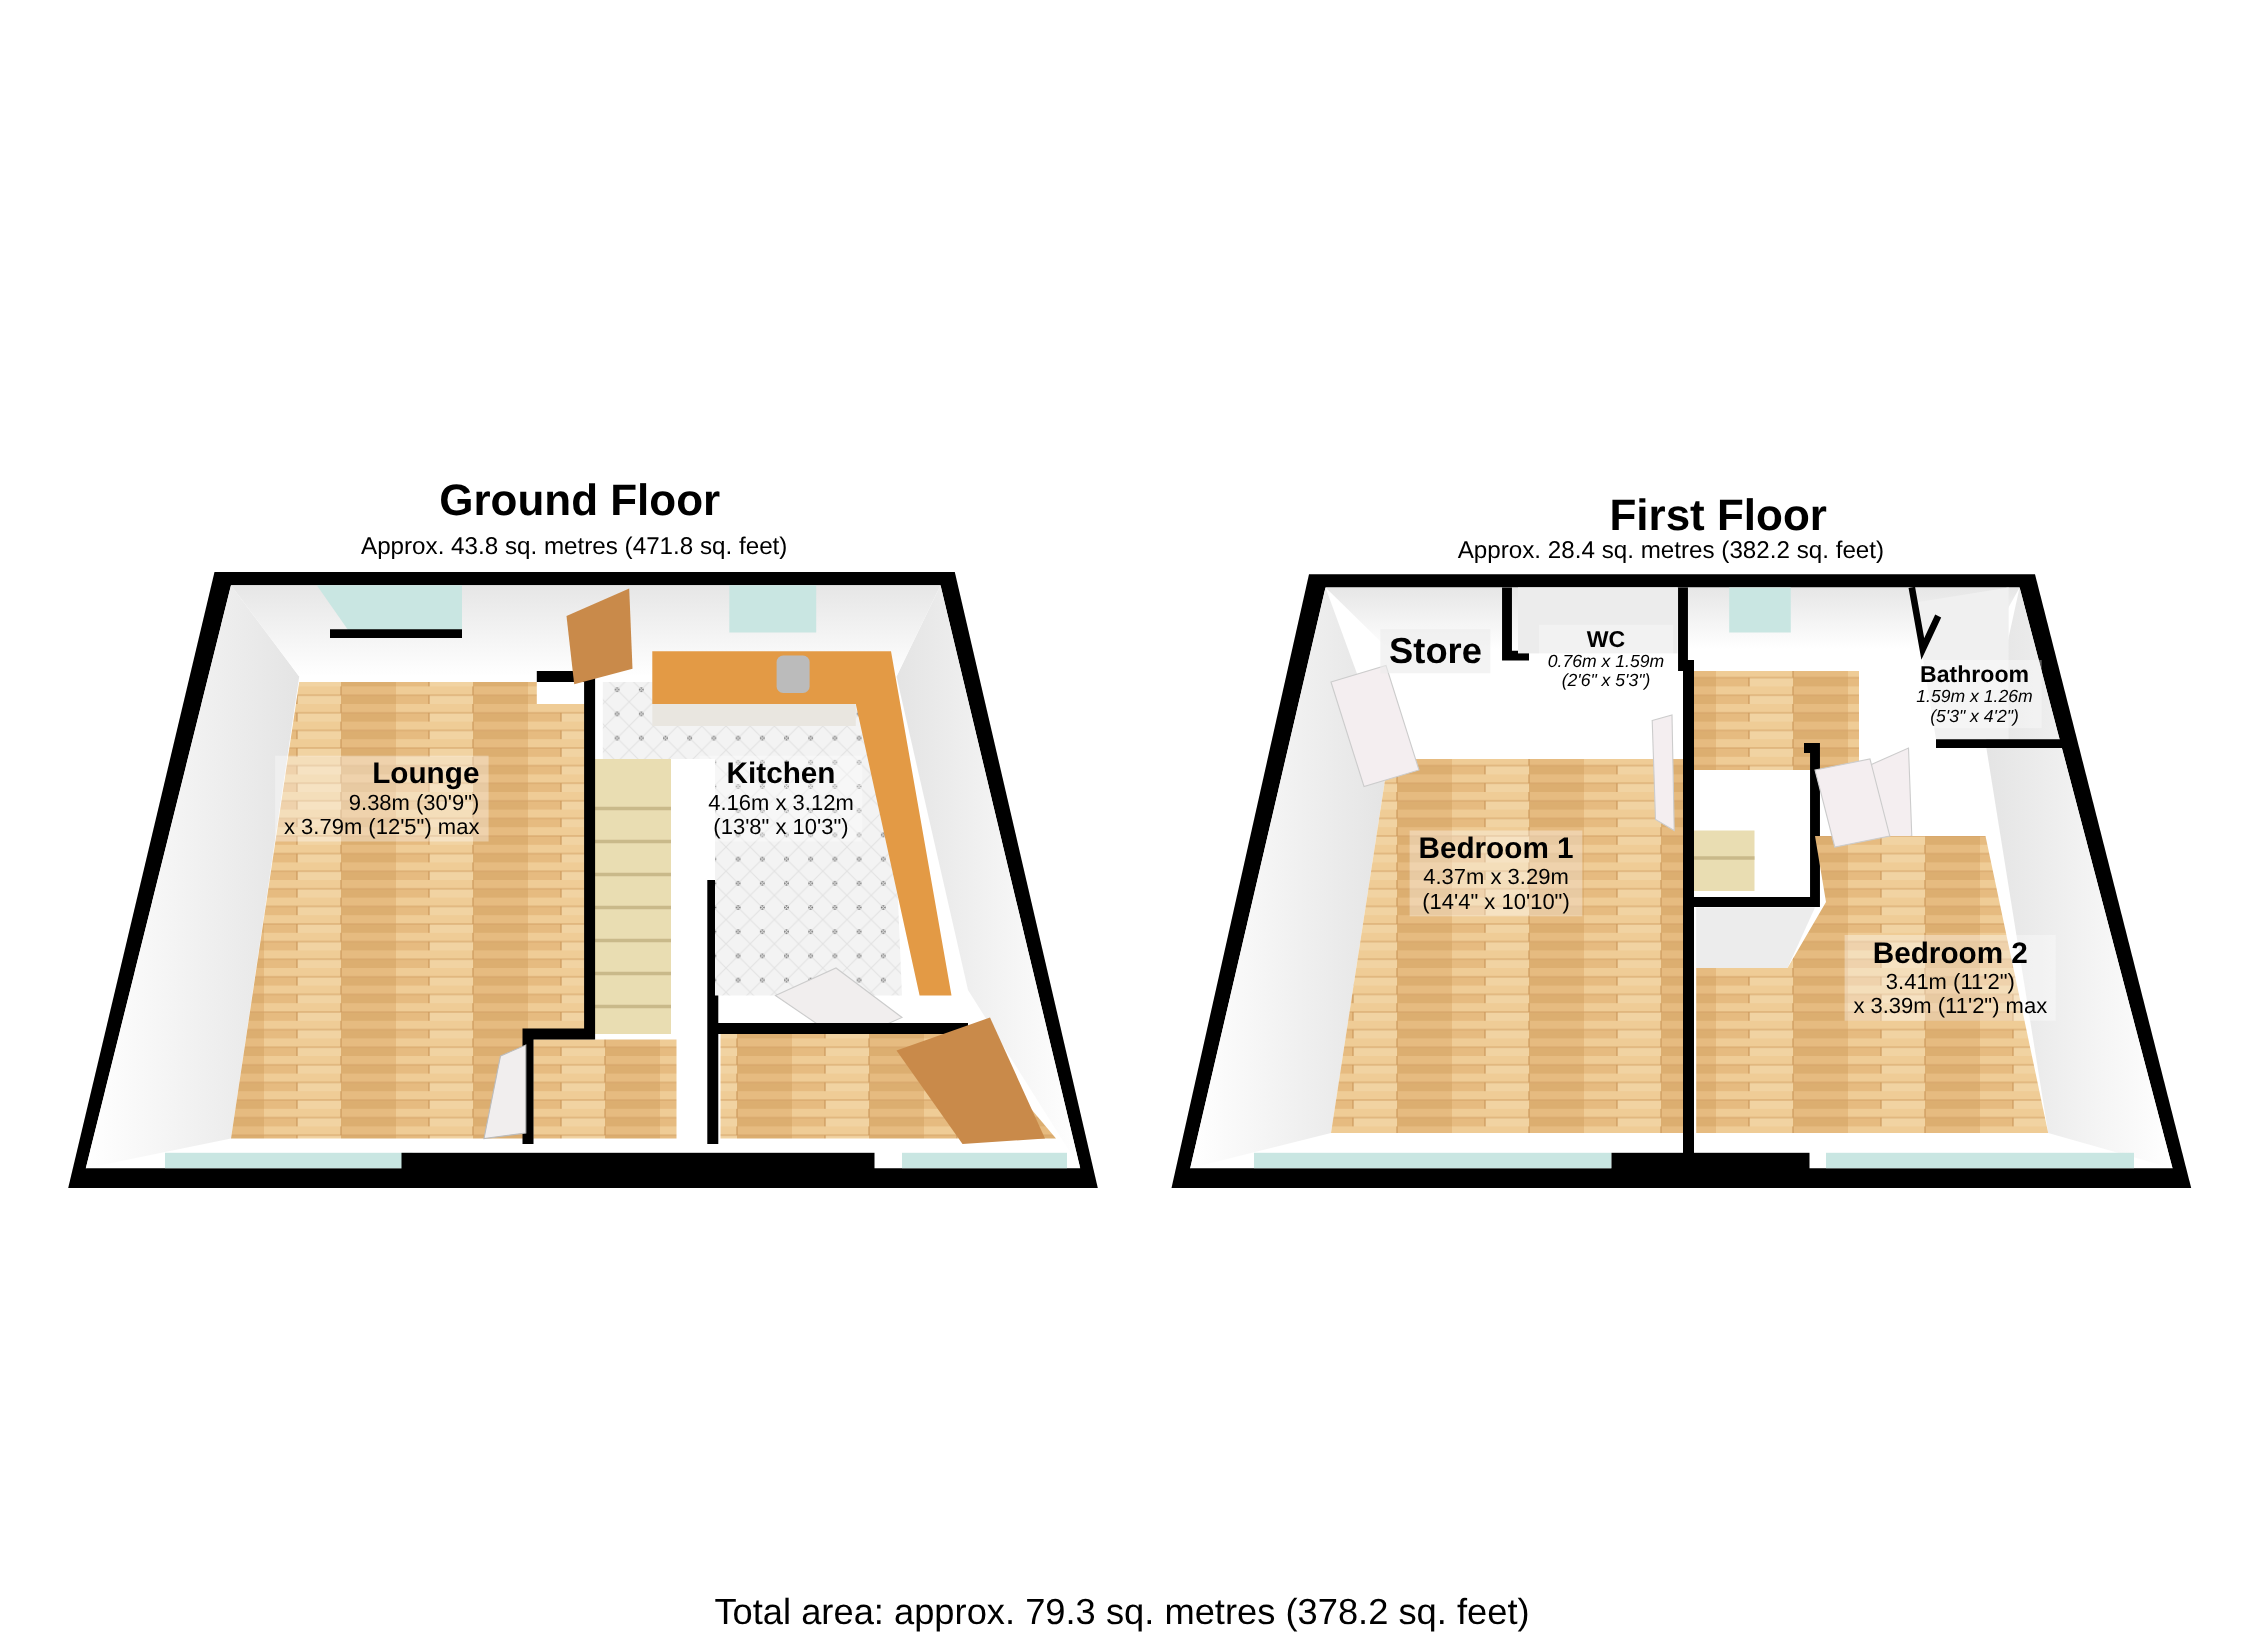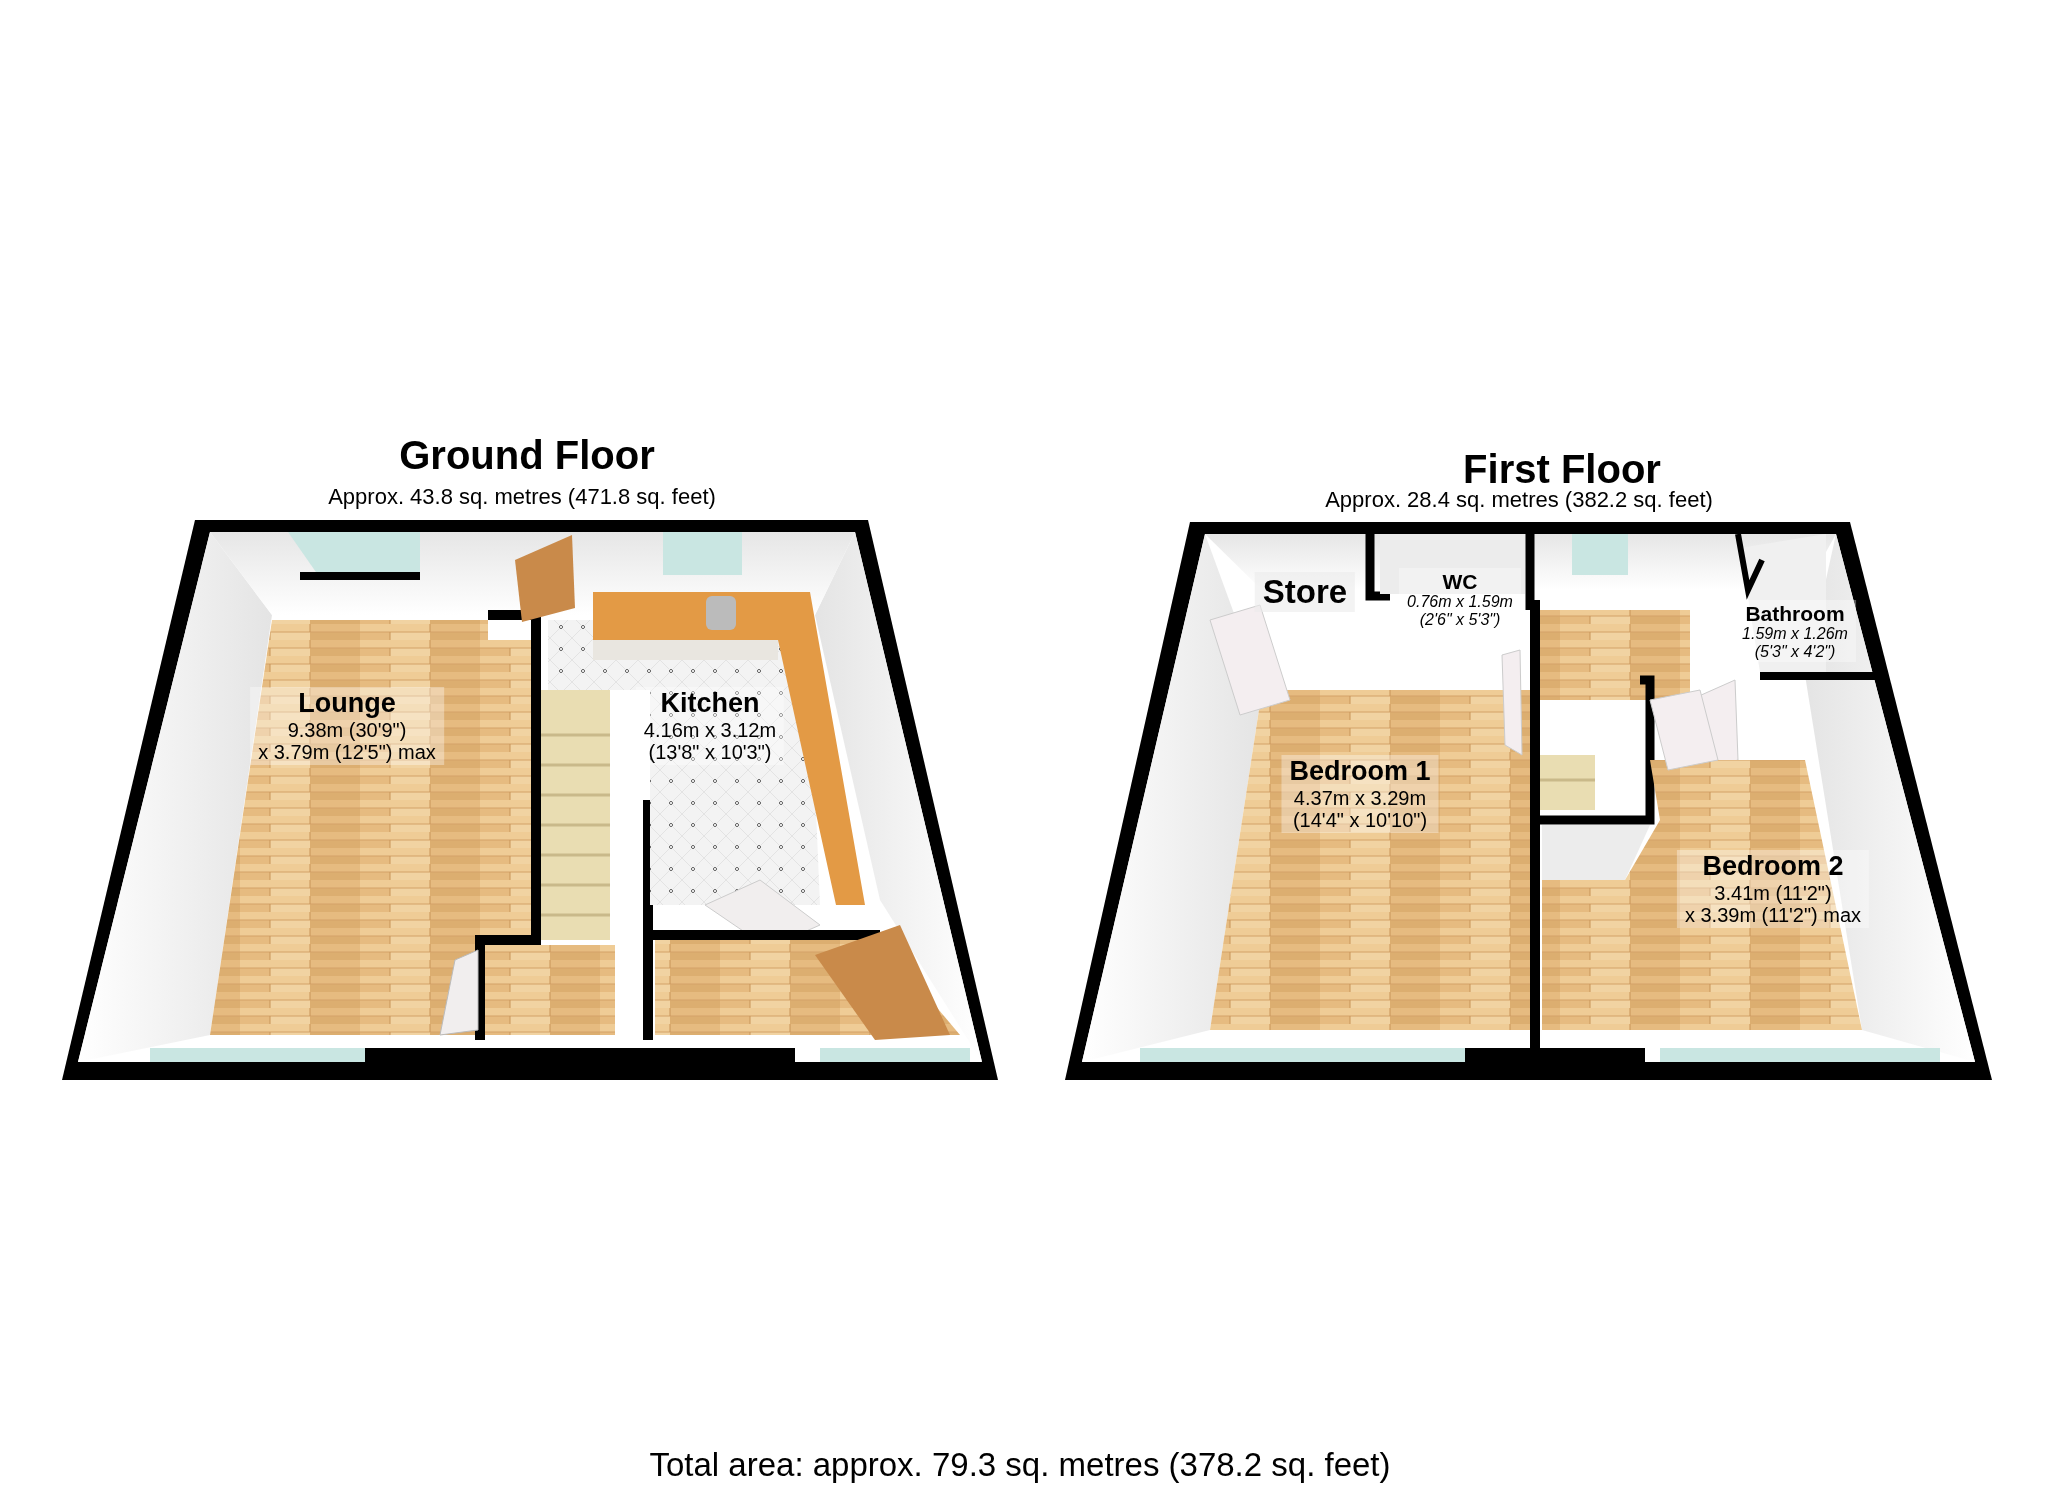--- a/index.html
+++ b/index.html
@@ -151,21 +151,21 @@
 
     <rect x="1140" y="1048" width="325" height="14" fill="#c9e6e2"></rect>
     <rect x="1660" y="1048" width="280" height="14" fill="#c9e6e2"></rect>
     <rect x="1465" y="1048" width="180" height="32" fill="#000"></rect>
   </g>
 </svg>
 
 <div class="floor-title" style="left:527px; top:433px;">Ground Floor</div>
 <div class="floor-sub" style="left:522px; top:484px;">Approx. 43.8 sq. metres (471.8 sq. feet)</div>
 
-<div class="label" style="left:347px; top:687px;">
+<div class="label" style="left:347px; top:687px;text-align:right;">
   <span class="name">Lounge</span>
   <span class="dim">9.38m (30'9")</span>
   <span class="dim">x 3.79m (12'5") max</span>
 </div>
 
 <div class="label" style="left:710px; top:687px;">
   <span class="name">Kitchen</span>
   <span class="dim">4.16m x 3.12m</span>
   <span class="dim">(13'8" x 10'3")</span>
 </div>

